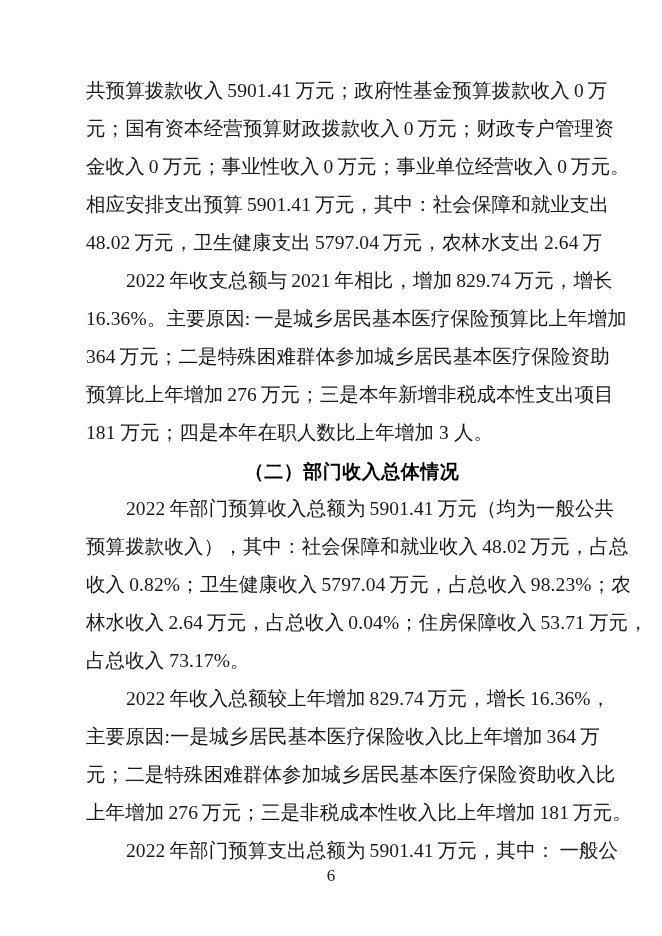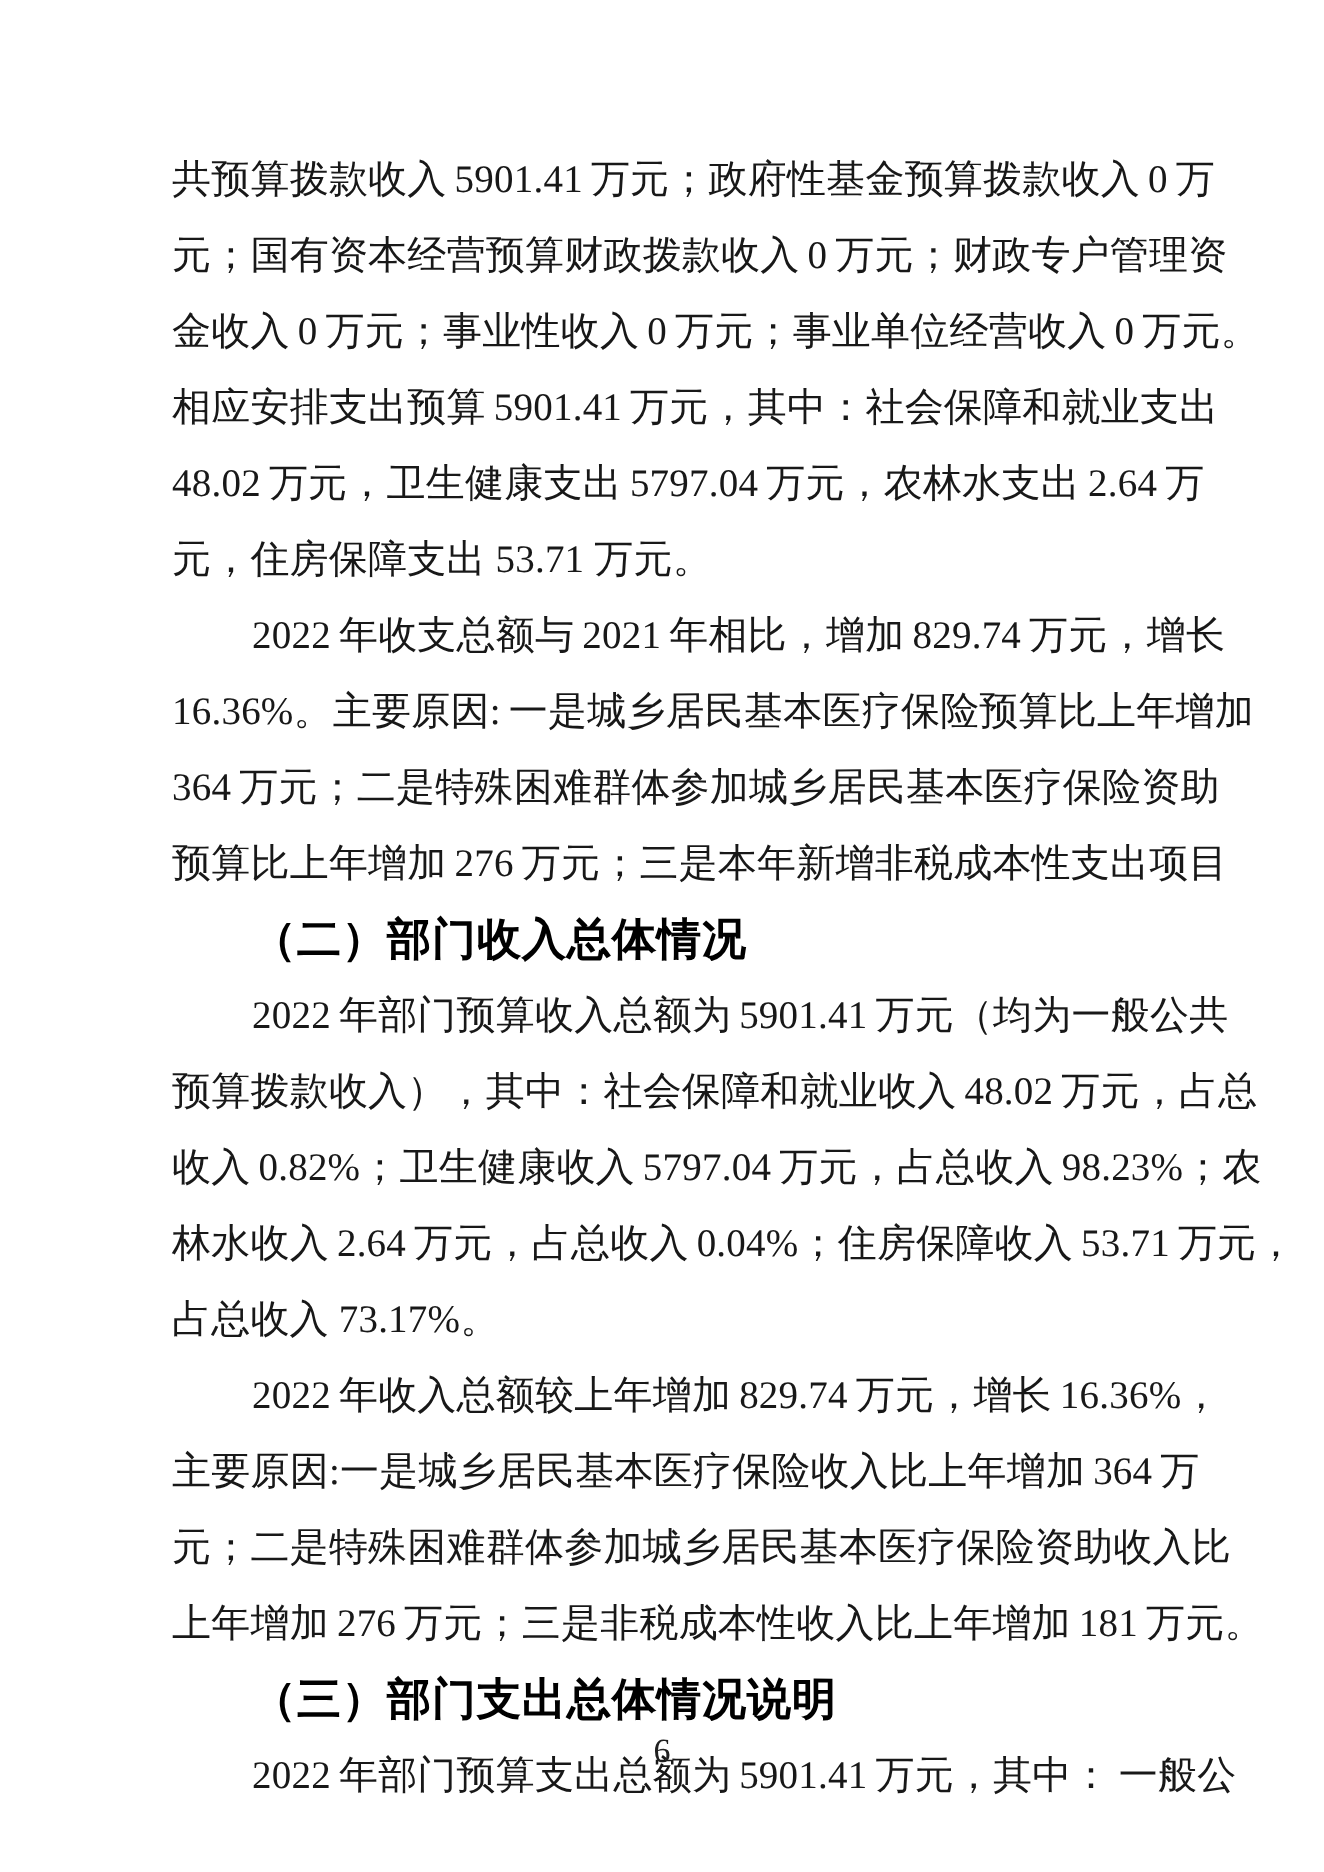--- a/index.html
+++ b/index.html
@@ -55,23 +55,24 @@
   }
 
   .doc-line.indent {
     padding-left: 40px;
   }
 
   .doc-line.heading {
     padding-left: 40px;
     font-family: "DejaVu Sans", "Liberation Sans", sans-serif;
     font-weight: bold;
-    font-size: 22px;
+    font-size: 19px;
     letter-spacing: 0.5px;
     color: #000000;
+    text-align: center;
   }
 
   #page-number {
     position: absolute;
     left: 0;
     top: 866px;
     width: 662px;
     text-align: center;
     font-size: 17px;
     font-family: "Liberation Serif", "DejaVu Serif", serif;
@@ -255,21 +256,20 @@
         <span>支</span>
         <span>出</span>
         <span> </span>
         <span>2</span>
         <span>.</span>
         <span>6</span>
         <span>4</span>
         <span> </span>
         <span>万</span>
       </div>
-      <div class="doc-line">元，住房保障支出 53.71 万元。</div>
       <div class="doc-line justify indent">
         <span>2</span>
         <span>0</span>
         <span>2</span>
         <span>2</span>
         <span> </span>
         <span>年</span>
         <span>收</span>
         <span>支</span>
         <span>总</span>
@@ -391,20 +391,21 @@
         <span>非</span>
         <span>税</span>
         <span>成</span>
         <span>本</span>
         <span>性</span>
         <span>支</span>
         <span>出</span>
         <span>项</span>
         <span>目</span>
       </div>
+      <div class="doc-line">181 万元；四是本年在职人数比上年增加 3 人。</div>
       <div class="doc-line indent heading">（二）部门收入总体情况</div>
       <div class="doc-line justify indent">
         <span>2</span>
         <span>0</span>
         <span>2</span>
         <span>2</span>
         <span> </span>
         <span>年</span>
         <span>部</span>
         <span>门</span>
@@ -681,21 +682,20 @@
         <span>加</span>
         <span> </span>
         <span>1</span>
         <span>8</span>
         <span>1</span>
         <span> </span>
         <span>万</span>
         <span>元</span>
         <span>。</span>
       </div>
-      <div class="doc-line indent heading">（三）部门支出总体情况说明</div>
       <div class="doc-line justify indent">
         <span>2</span>
         <span>0</span>
         <span>2</span>
         <span>2</span>
         <span> </span>
         <span>年</span>
         <span>部</span>
         <span>门</span>
         <span>预</span>

